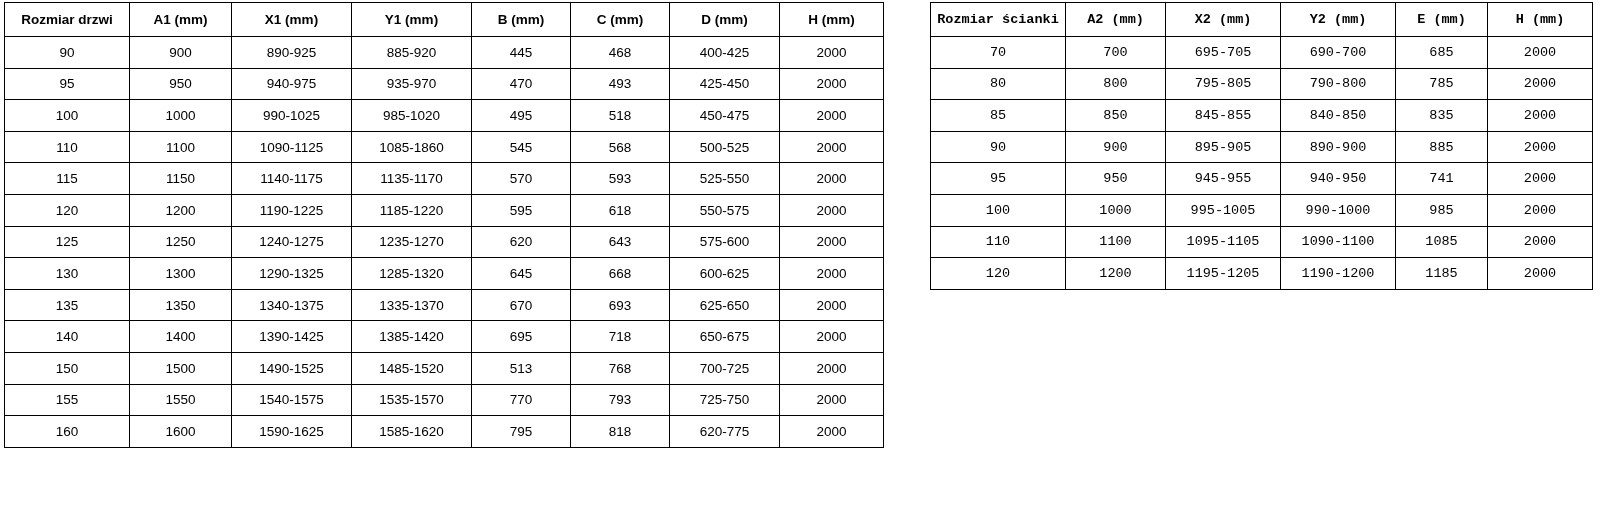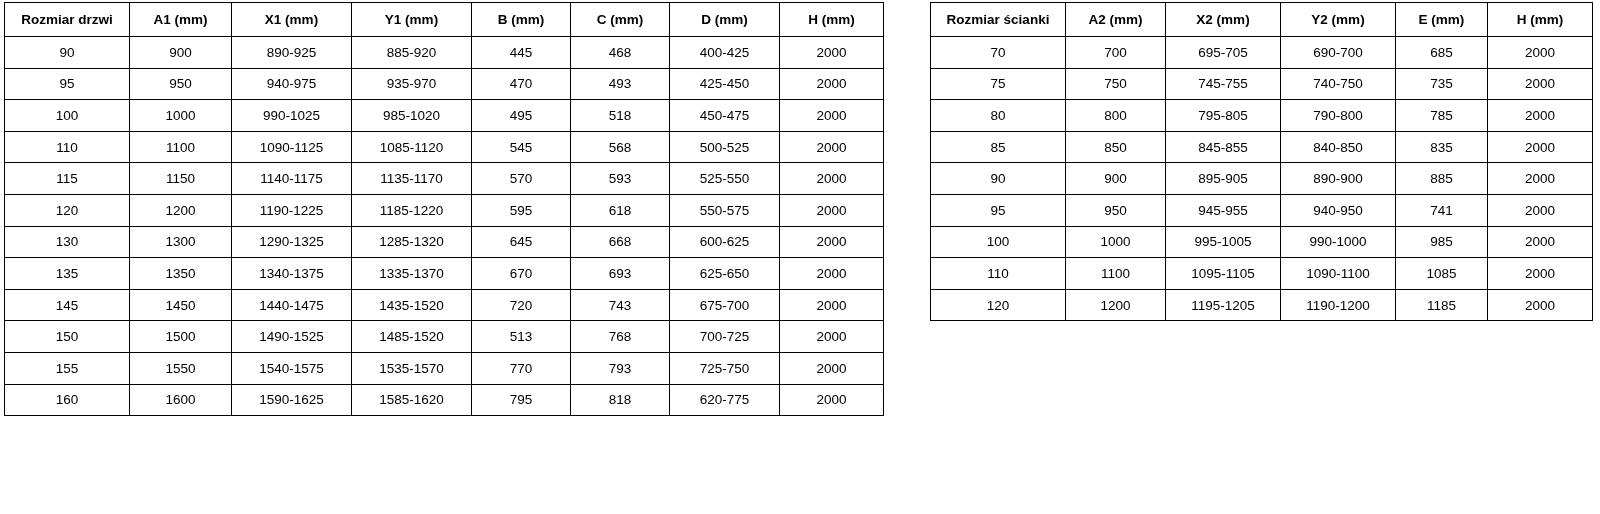--- a/index.html
+++ b/index.html
@@ -17,21 +17,21 @@
   .page {
     position: relative;
     width: 1600px;
     height: 409px;
   }
   .table-wrap {
     position: absolute;
     top: 0;
   }
   #doors-table-wrap { left: 4px; top: 2px; }
-  #walls-table-wrap { left: 930px; top: 2px; }
+  #walls-table-wrap { left: 930px; top: 2px; font-family: Liberation Mono, monospace; }
 
   table {
     border-collapse: collapse;
     table-layout: fixed;
   }
   th, td {
     border: 1px solid #000000;
     text-align: center;
     vertical-align: middle;
     font-size: 13.5px;
@@ -122,21 +122,21 @@
             <td>985-1020</td>
             <td>495</td>
             <td>518</td>
             <td>450-475</td>
             <td>2000</td>
           </tr>
           <tr>
             <td>110</td>
             <td>1100</td>
             <td>1090-1125</td>
-            <td>1085-1120</td>
+            <td>1085-1860</td>
             <td>545</td>
             <td>568</td>
             <td>500-525</td>
             <td>2000</td>
           </tr>
           <tr>
             <td>115</td>
             <td>1150</td>
             <td>1140-1175</td>
             <td>1135-1170</td>
@@ -149,47 +149,57 @@
             <td>120</td>
             <td>1200</td>
             <td>1190-1225</td>
             <td>1185-1220</td>
             <td>595</td>
             <td>618</td>
             <td>550-575</td>
             <td>2000</td>
           </tr>
           <tr>
+            <td>125</td>
+            <td>1250</td>
+            <td>1240-1275</td>
+            <td>1235-1270</td>
+            <td>620</td>
+            <td>643</td>
+            <td>575-600</td>
+            <td>2000</td>
+          </tr>
+          <tr>
             <td>130</td>
             <td>1300</td>
             <td>1290-1325</td>
             <td>1285-1320</td>
             <td>645</td>
             <td>668</td>
             <td>600-625</td>
             <td>2000</td>
           </tr>
           <tr>
             <td>135</td>
             <td>1350</td>
             <td>1340-1375</td>
             <td>1335-1370</td>
             <td>670</td>
             <td>693</td>
             <td>625-650</td>
             <td>2000</td>
           </tr>
           <tr>
-            <td>145</td>
-            <td>1450</td>
-            <td>1440-1475</td>
-            <td>1435-1520</td>
-            <td>720</td>
-            <td>743</td>
-            <td>675-700</td>
+            <td>140</td>
+            <td>1400</td>
+            <td>1390-1425</td>
+            <td>1385-1420</td>
+            <td>695</td>
+            <td>718</td>
+            <td>650-675</td>
             <td>2000</td>
           </tr>
           <tr>
             <td>150</td>
             <td>1500</td>
             <td>1490-1525</td>
             <td>1485-1520</td>
             <td>513</td>
             <td>768</td>
             <td>700-725</td>
@@ -242,28 +252,20 @@
       <tbody id="walls-body">
           <tr>
             <td>70</td>
             <td>700</td>
             <td>695-705</td>
             <td>690-700</td>
             <td>685</td>
             <td>2000</td>
           </tr>
           <tr>
-            <td>75</td>
-            <td>750</td>
-            <td>745-755</td>
-            <td>740-750</td>
-            <td>735</td>
-            <td>2000</td>
-          </tr>
-          <tr>
             <td>80</td>
             <td>800</td>
             <td>795-805</td>
             <td>790-800</td>
             <td>785</td>
             <td>2000</td>
           </tr>
           <tr>
             <td>85</td>
             <td>850</td>

